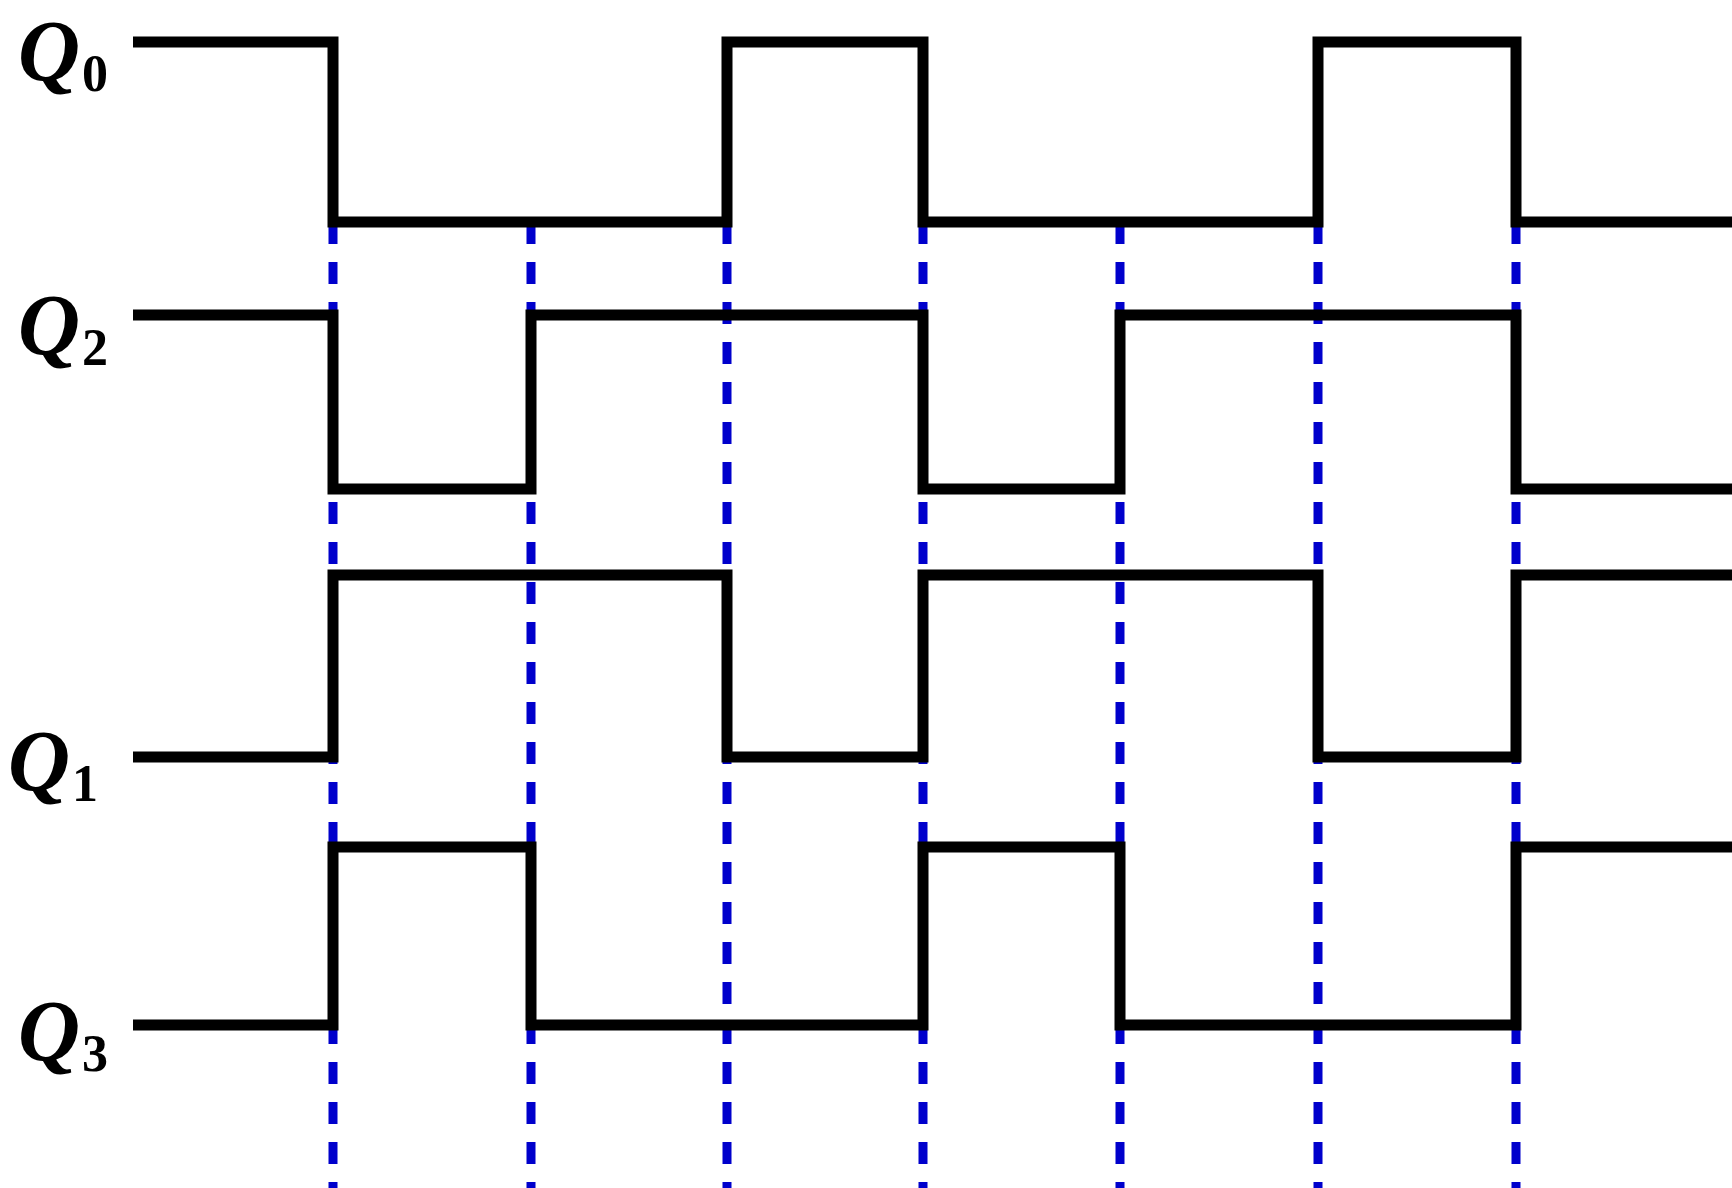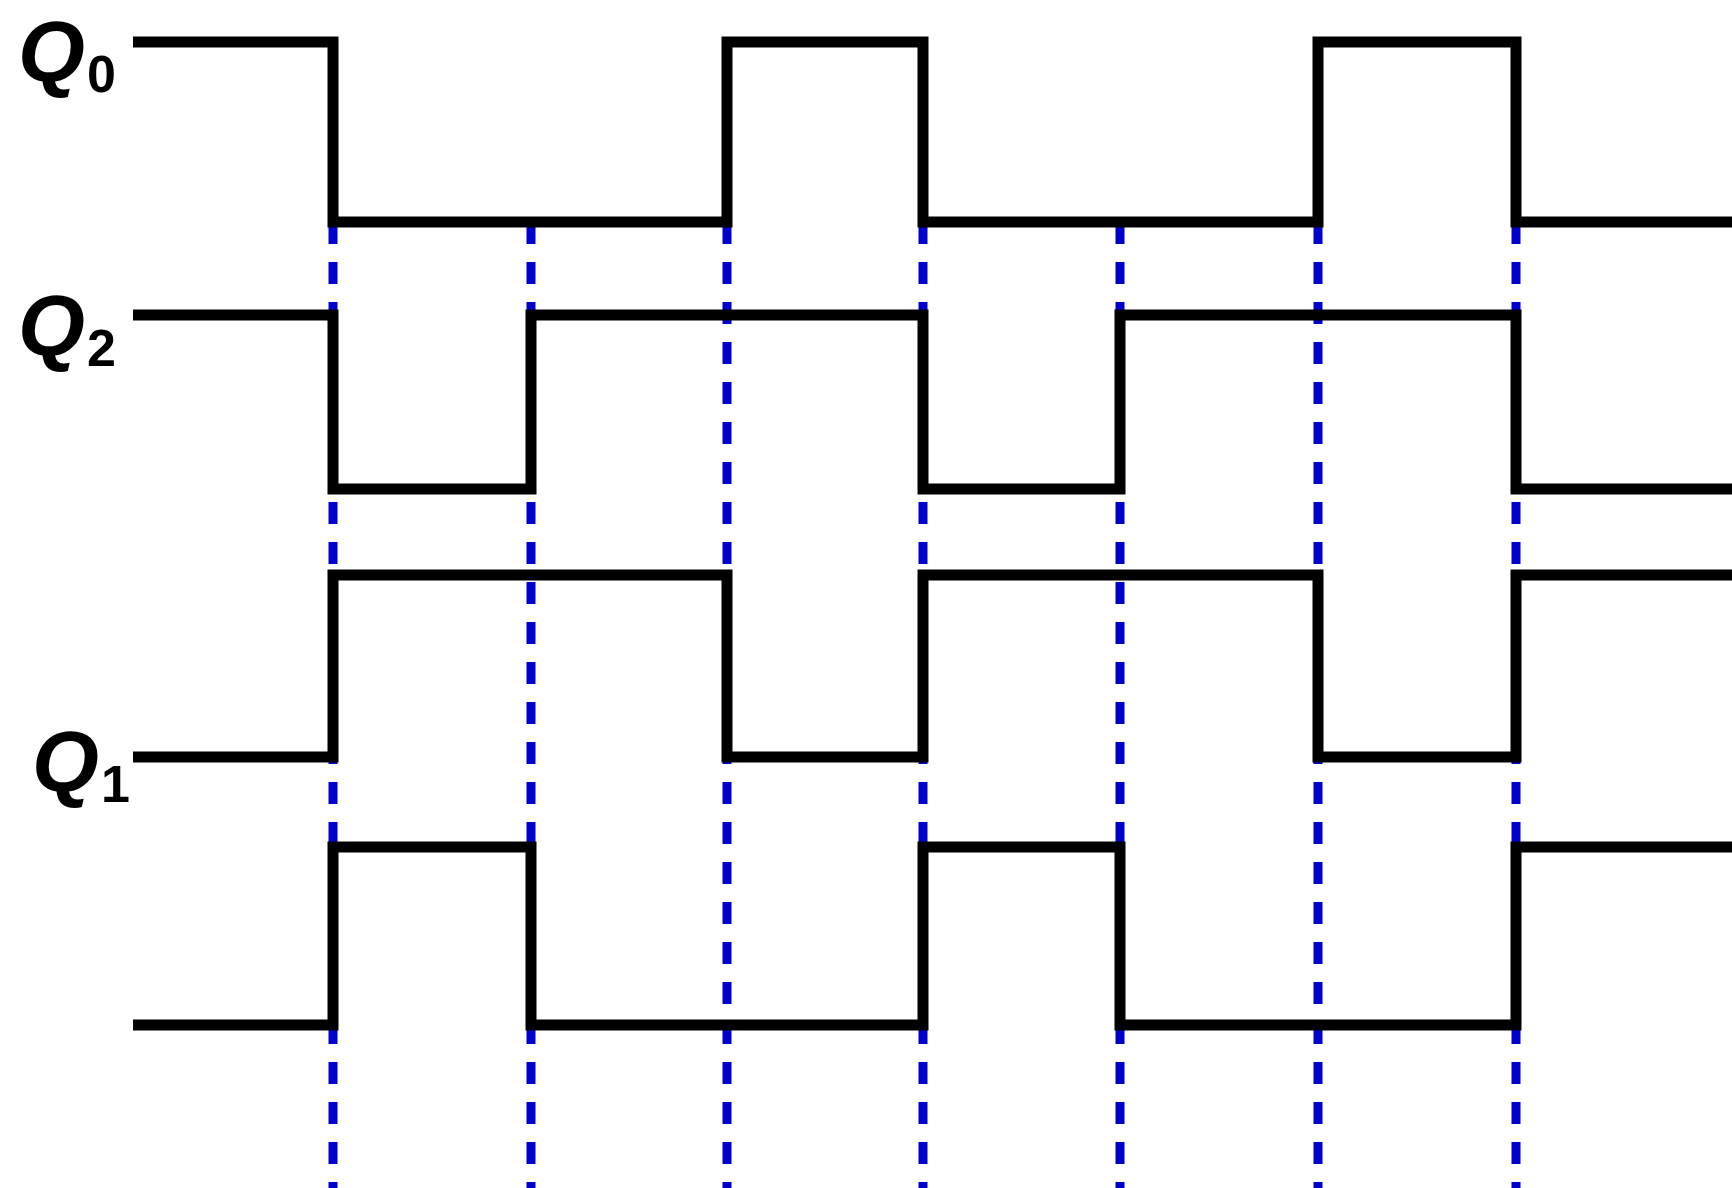--- a/index.html
+++ b/index.html
@@ -2,21 +2,21 @@
 <html><head>
 <meta charset="utf-8">
 <title>Timing Diagram</title>
 <style>
   html,body{margin:0;padding:0;background:#ffffff;}
   body{font-family:"Liberation Serif",serif;}
   #stage{position:relative;width:1732px;height:1188px;background:#ffffff;overflow:hidden;}
   svg#wavesvg{position:absolute;left:0;top:0;width:1732px;height:1188px;display:block;}
   .label{
     position:absolute;
-    font-family:Liberation Sans, sans-serif;
+    font-family:Liberation Serif, serif;
     font-weight:700;
     font-style:italic;
     color:#000000;
     white-space:nowrap;
     line-height:1;
     user-select:none;
   }
   .label .base{font-size:86px;}
   .label .sub{font-size:52px;font-style:normal;font-weight:700;vertical-align:-0.22em;margin-left:2px;}
 </style>
@@ -38,15 +38,16 @@
     <g id="waves-layer">
         <polyline points="133,42 333,42 333,222 727,222 727,42 923,42 923,222 1318,222 1318,42 1516,42 1516,222 1732,222" fill="none" stroke="#000000" stroke-width="11" stroke-linejoin="miter" stroke-linecap="butt"></polyline>
         <polyline points="133,315 333,315 333,489 531,489 531,315 923,315 923,489 1120,489 1120,315 1516,315 1516,489 1732,489" fill="none" stroke="#000000" stroke-width="11" stroke-linejoin="miter" stroke-linecap="butt"></polyline>
         <polyline points="133,757 333,757 333,575 727,575 727,757 923,757 923,575 1318,575 1318,757 1516,757 1516,575 1732,575" fill="none" stroke="#000000" stroke-width="11" stroke-linejoin="miter" stroke-linecap="butt"></polyline>
         <polyline points="133,1025 333,1025 333,847 531,847 531,1025 923,1025 923,847 1120,847 1120,1025 1516,1025 1516,847 1732,847" fill="none" stroke="#000000" stroke-width="11" stroke-linejoin="miter" stroke-linecap="butt"></polyline>
       </g>
   </svg>
 
   <div class="label" id="label-Q0" style="left: 18px; top: 8px;"><span class="base">Q</span><span class="sub">0</span></div>
   <div class="label" id="label-Q2" style="left: 18px; top: 282px;"><span class="base">Q</span><span class="sub">2</span></div>
-  <div class="label" id="label-Q1" style="left: 32px; top: 718px;"><span class="base">Q</span><span class="sub">1</span></div>
+  <div class="label" id="label-Q1" style="left: 8px; top: 718px;"><span class="base">Q</span><span class="sub">1</span></div>
+  <div class="label" id="label-Q3" style="left: 18px; top: 988px;"><span class="base">Q</span><span class="sub">3</span></div>
 
 </div>
 
 </body></html>

